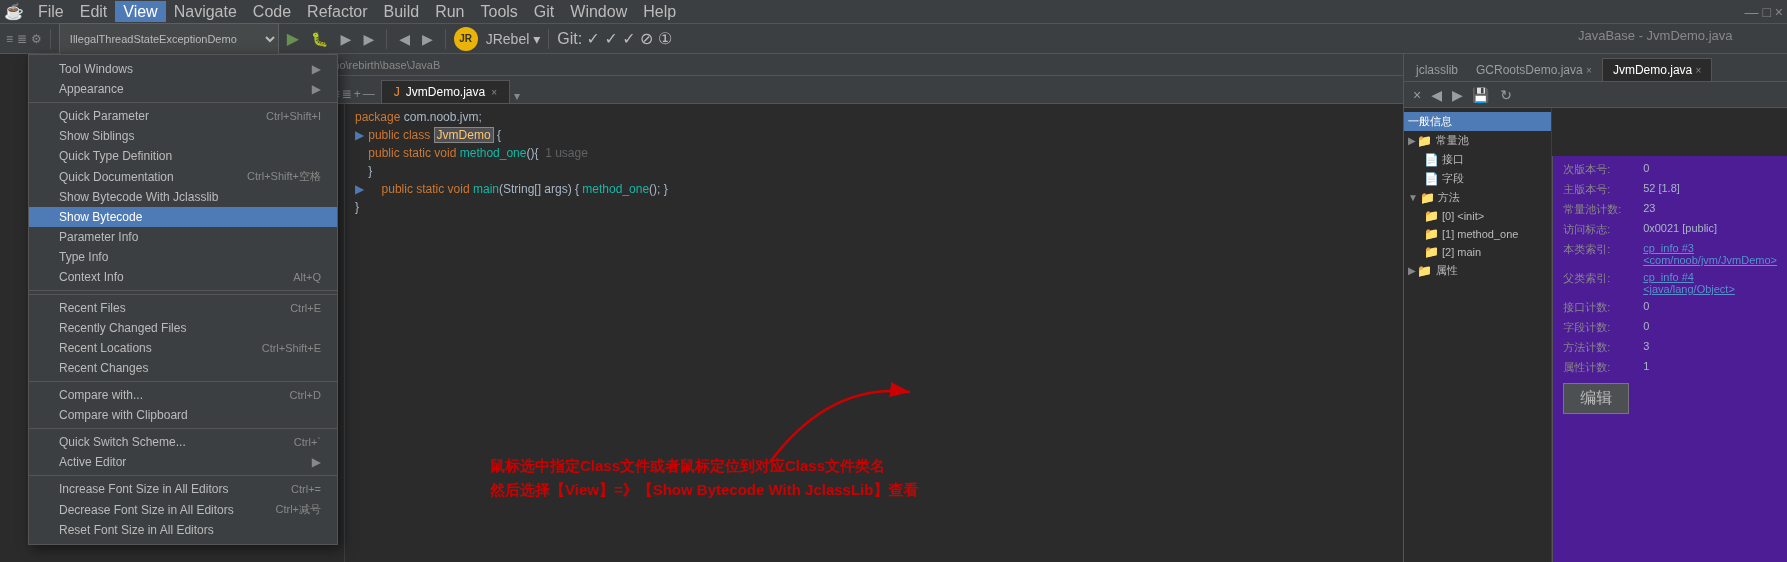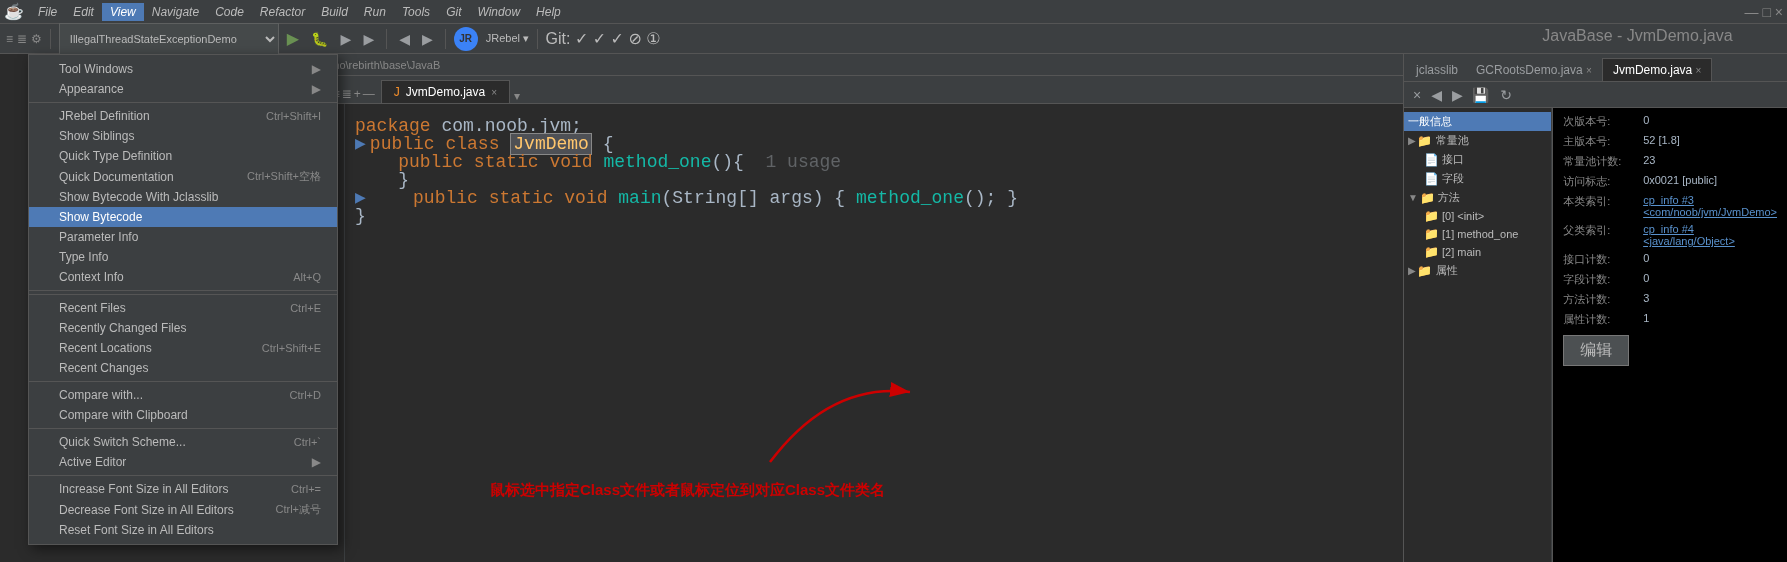--- a/index.html
+++ b/index.html
@@ -18,24 +18,23 @@
     .menubar {
       display: flex;
       align-items: center;
       background: #3c3f41;
       height: 24px;
       border-bottom: 1px solid #555;
       padding: 0 4px;
     }
     .menubar-item {
       padding: 2px 8px;
-      font-size: 12px;
+      font-size: 16px;
       color: #bbb;
       cursor: pointer;
-      font-style: italic;
     }
     .menubar-item.active {
       background: #4e7ab5;
       color: #fff;
     }
 
     
     .toolbar {
       display: flex;
       align-items: center;
@@ -58,21 +57,21 @@
       background: #45494a;
       border: 1px solid #5e6060;
       color: #bbb;
       padding: 2px 6px;
       font-size: 11px;
       height: 32px;
       min-width: 220px;
     }
     .run-btn { color: #6a9153; font-size: 16px; }
     .debug-btn { color: #c57614; font-size: 14px; }
-    .jrebel-label { color: #bbb; font-size: 11px; margin-left: 4px; }
+    .jrebel-label { color: #bbb; font-size: 14px; margin-left: 4px; }
     .git-label { color: #bbb; font-size: 16px; }
 
     
     .main-area {
       display: flex;
       height: calc(562px - 54px);
     }
 
     
     .dropdown-menu {
@@ -161,23 +160,23 @@
       color: #606366;
       font-family: 'Courier New', monospace;
       font-size: 12px;
       padding: 4px 6px;
       text-align: right;
       border-right: 1px solid #3c3f41;
       line-height: 18px;
     }
     .code-content {
       flex: 1;
-      padding: 13px 10px;
-      font-family: Liberation Mono, monospace;
-      font-size: 18px;
+      padding: 4px 10px;
+      font-family: Liberation Sans, sans-serif;
+      font-size: 12px;
       line-height: 18px;
       color: #a9b7c6;
       overflow: hidden;
     }
     .code-line { white-space: pre; }
     .kw { color: #cc7832; }
     .cn { color: #a9b7c6; }
     .cls-highlighted { background: #4e5055; color: #ffc66d; border: 1px solid #888; padding: 0 2px; }
     .method { color: #14b8a6; }
     .exec-arrow { color: #4e7ab5; margin-right: 4px; }
@@ -281,24 +280,25 @@
       position: absolute;
       bottom: 80px;
       left: 750px;
       pointer-events: none;
       z-index: 60;
     }
 
     
     .props-panel {
       width: 250px;
-      background: #000000;
+      background: #4c1d95;
       border-left: 1px solid #555;
       padding: 6px 10px;
       font-size: 11px;
+      margin-top: 48px;
     }
     .props-row {
       display: flex;
       margin-bottom: 5px;
       align-items: flex-start;
     }
     .props-label { color: #888; width: 80px; flex-shrink: 0; }
     .props-value { color: #a9b7c6; }
     .props-value.blue-link { color: #5991cc; text-decoration: underline; cursor: pointer; }
     .props-btn {
@@ -308,37 +308,37 @@
       background: #4c5052;
       border: 1px solid #777;
       color: #bbb;
       cursor: pointer;
       font-size: 16px;
     }
 
     .jrebel-icon {
       width: 24px;
       height: 24px;
-      background: #3b82f6;
+      background: #eab308;
       border-radius: 50%;
       display: flex;
       align-items: center;
       justify-content: center;
       font-size: 10px;
       color: #333;
       font-weight: bold;
     }
   </style>
 </head>
 <body>
 
 <div class="menubar">
   <span style="font-size:16px;margin-right:6px;">☕</span>
   <div id="menubar-items"><span class="menubar-item">File</span><span class="menubar-item">Edit</span><span class="menubar-item active">View</span><span class="menubar-item">Navigate</span><span class="menubar-item">Code</span><span class="menubar-item">Refactor</span><span class="menubar-item">Build</span><span class="menubar-item">Run</span><span class="menubar-item">Tools</span><span class="menubar-item">Git</span><span class="menubar-item">Window</span><span class="menubar-item">Help</span></div>
-  <span style="margin-left:auto;color:#888;font-size:16px;margin-top:48px;">JavaBase - JvmDemo.java</span>
+  <span style="margin-left:auto;color:#888;font-size:13px;margin-top:48px;">JavaBase - JvmDemo.java</span>
   <span style="margin-left:12px;color:#888;font-size:14px;">— □ ×</span>
 </div>
 
 <div class="toolbar">
   <span style="color:#888;font-size:12px;">≡</span>
   <span style="color:#888;font-size:12px;">≣</span>
   <span style="color:#888;font-size:12px;">⚙</span>
   <div class="toolbar-sep"></div>
   <select class="toolbar-combo">
     <option>IllegalThreadStateExceptionDemo</option>
@@ -363,21 +363,21 @@
   <div class="menu-item">
         <span>Tool Windows</span>
         <span class="arrow">▶</span>
       </div>
       <div class="menu-item">
         <span>Appearance</span>
         <span class="arrow">▶</span>
       </div>
       <div class="menu-sep"></div>
       <div class="menu-item">
-        <span>JRebel Definition</span>
+        <span>Quick Parameter</span>
         <span class="shortcut">Ctrl+Shift+I</span>
       </div>
       <div class="menu-item">
         <span>Show Siblings</span>
       </div>
       <div class="menu-item">
         <span>Quick Type Definition</span>
       </div>
       <div class="menu-item">
         <span>Quick Documentation</span>
@@ -603,20 +603,21 @@
           </div>
         <button class="props-btn">编辑</button>
       </div>
     </div>
   </div>
 
 </div>
 
 <div class="hint-text">
   <div>鼠标选中指定Class文件或者鼠标定位到对应Class文件类名</div>
+  <div>然后选择【View】=》【Show Bytecode With JclassLib】查看</div>
 </div>
 
 <svg class="red-arrow" width="180" height="120" viewBox="0 0 180 120">
   <defs>
     <marker id="arrowhead" markerWidth="8" markerHeight="6" refX="8" refY="3" orient="auto">
       <polygon points="0 0, 8 3, 0 6" fill="#cc0000"></polygon>
     </marker>
   </defs>
   <path d="M20,100 Q80,20 160,30" stroke="#cc0000" stroke-width="2.5" fill="none" marker-end="url(#arrowhead)"></path>
 </svg>

